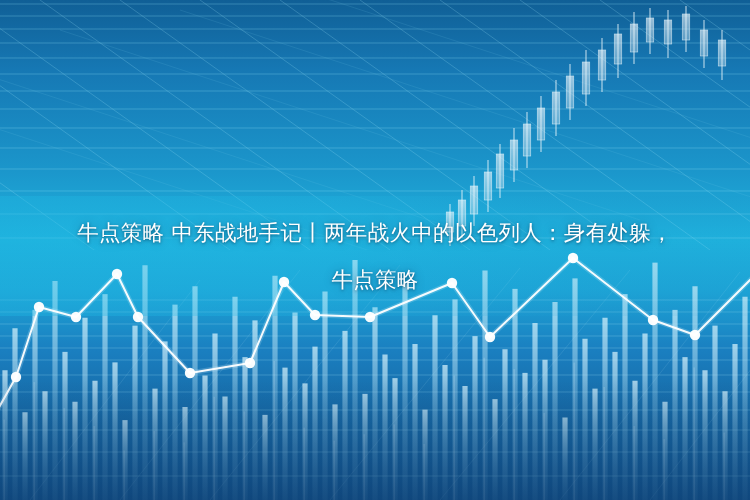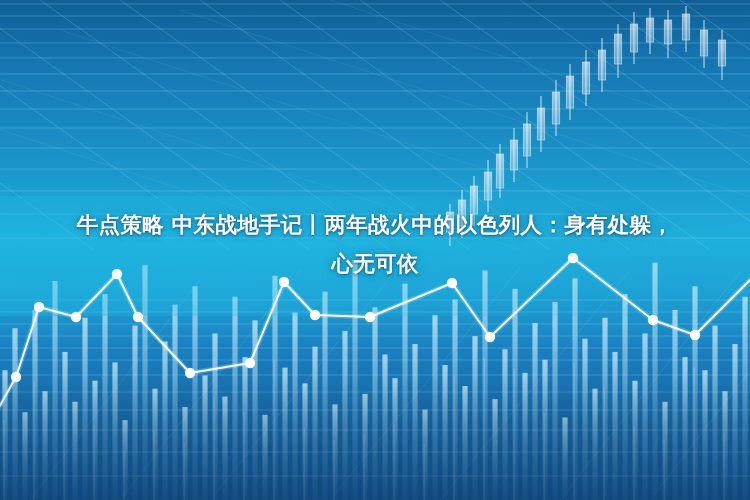--- a/index.html
+++ b/index.html
@@ -15,25 +15,26 @@
 
   #title-block {
     position:absolute; left:0; top:205px; width:750px;
     text-align:center; z-index:20;
     pointer-events:none;
   }
   .title-line {
     display:block;
     color:#ffffff;
     font-size:21.5px;
-    font-weight:bold;
+    font-weight:normal;
     line-height:39px;
     letter-spacing:0.3px;
     text-shadow:0 1px 3px rgba(4,40,70,0.55), 0 0 10px rgba(6,50,90,0.35);
     white-space:nowrap;
+    margin-top:8px;
   }
 </style>
 </head>
 <body>
 
 <div id="stage">
 
   <svg id="bg-svg" viewBox="0 0 750 500" preserveAspectRatio="none" aria-hidden="true">
     <defs>
       <linearGradient id="bgGrad" x1="0" y1="0" x2="0" y2="1">
@@ -311,16 +312,16 @@
         <circle cx="573" cy="258" r="5.2" fill="#ffffff" opacity="0.97"></circle>
         <circle cx="653" cy="320" r="5.2" fill="#ffffff" opacity="0.97"></circle>
         <circle cx="695" cy="335" r="5.2" fill="#ffffff" opacity="0.97"></circle>
       </g>
 
     <rect x="0" y="380" width="750" height="120" fill="url(#bottomShade)"></rect>
   </svg>
 
   <div id="title-block">
     <span class="title-line">牛点策略 中东战地手记丨两年战火中的以色列人：身有处躲，</span>
-    <span class="title-line">心无可依</span>
+    <span class="title-line">牛点策略</span>
   </div>
 
 </div>
 
 </body></html>

